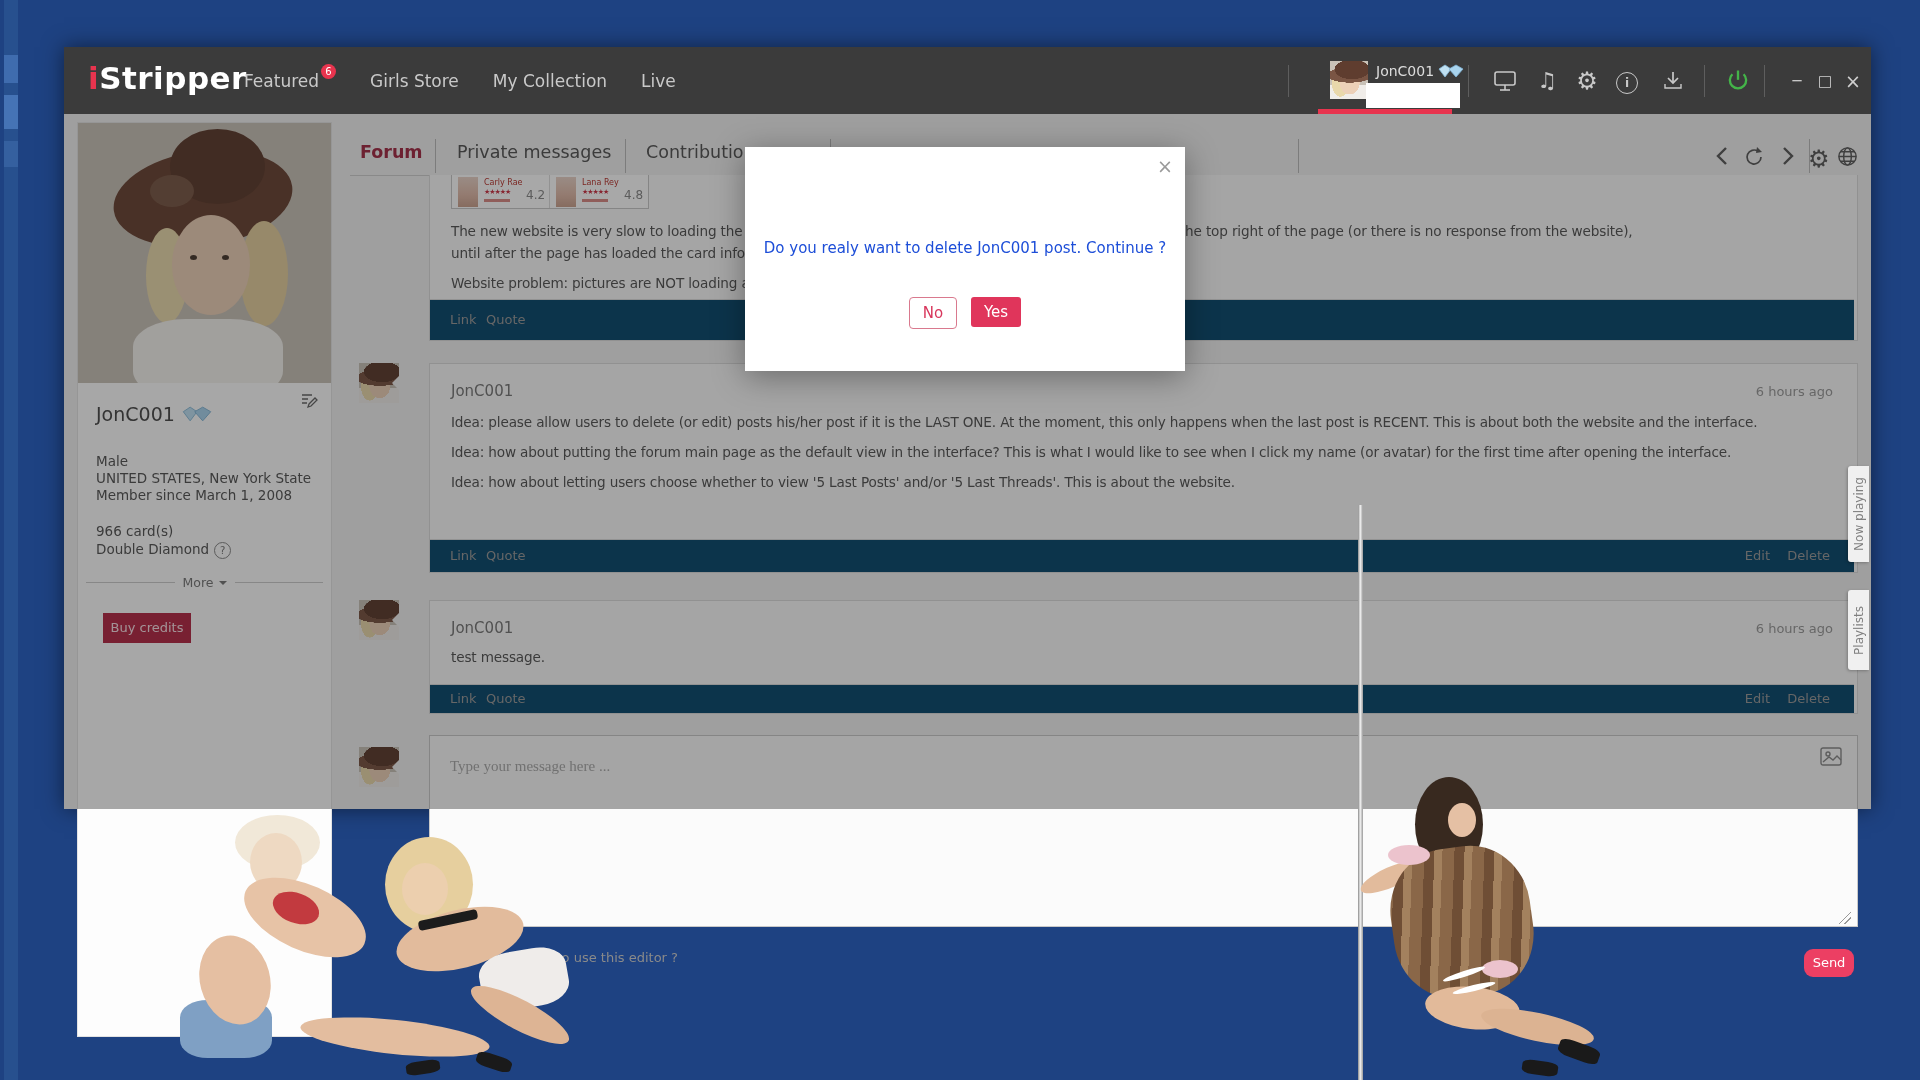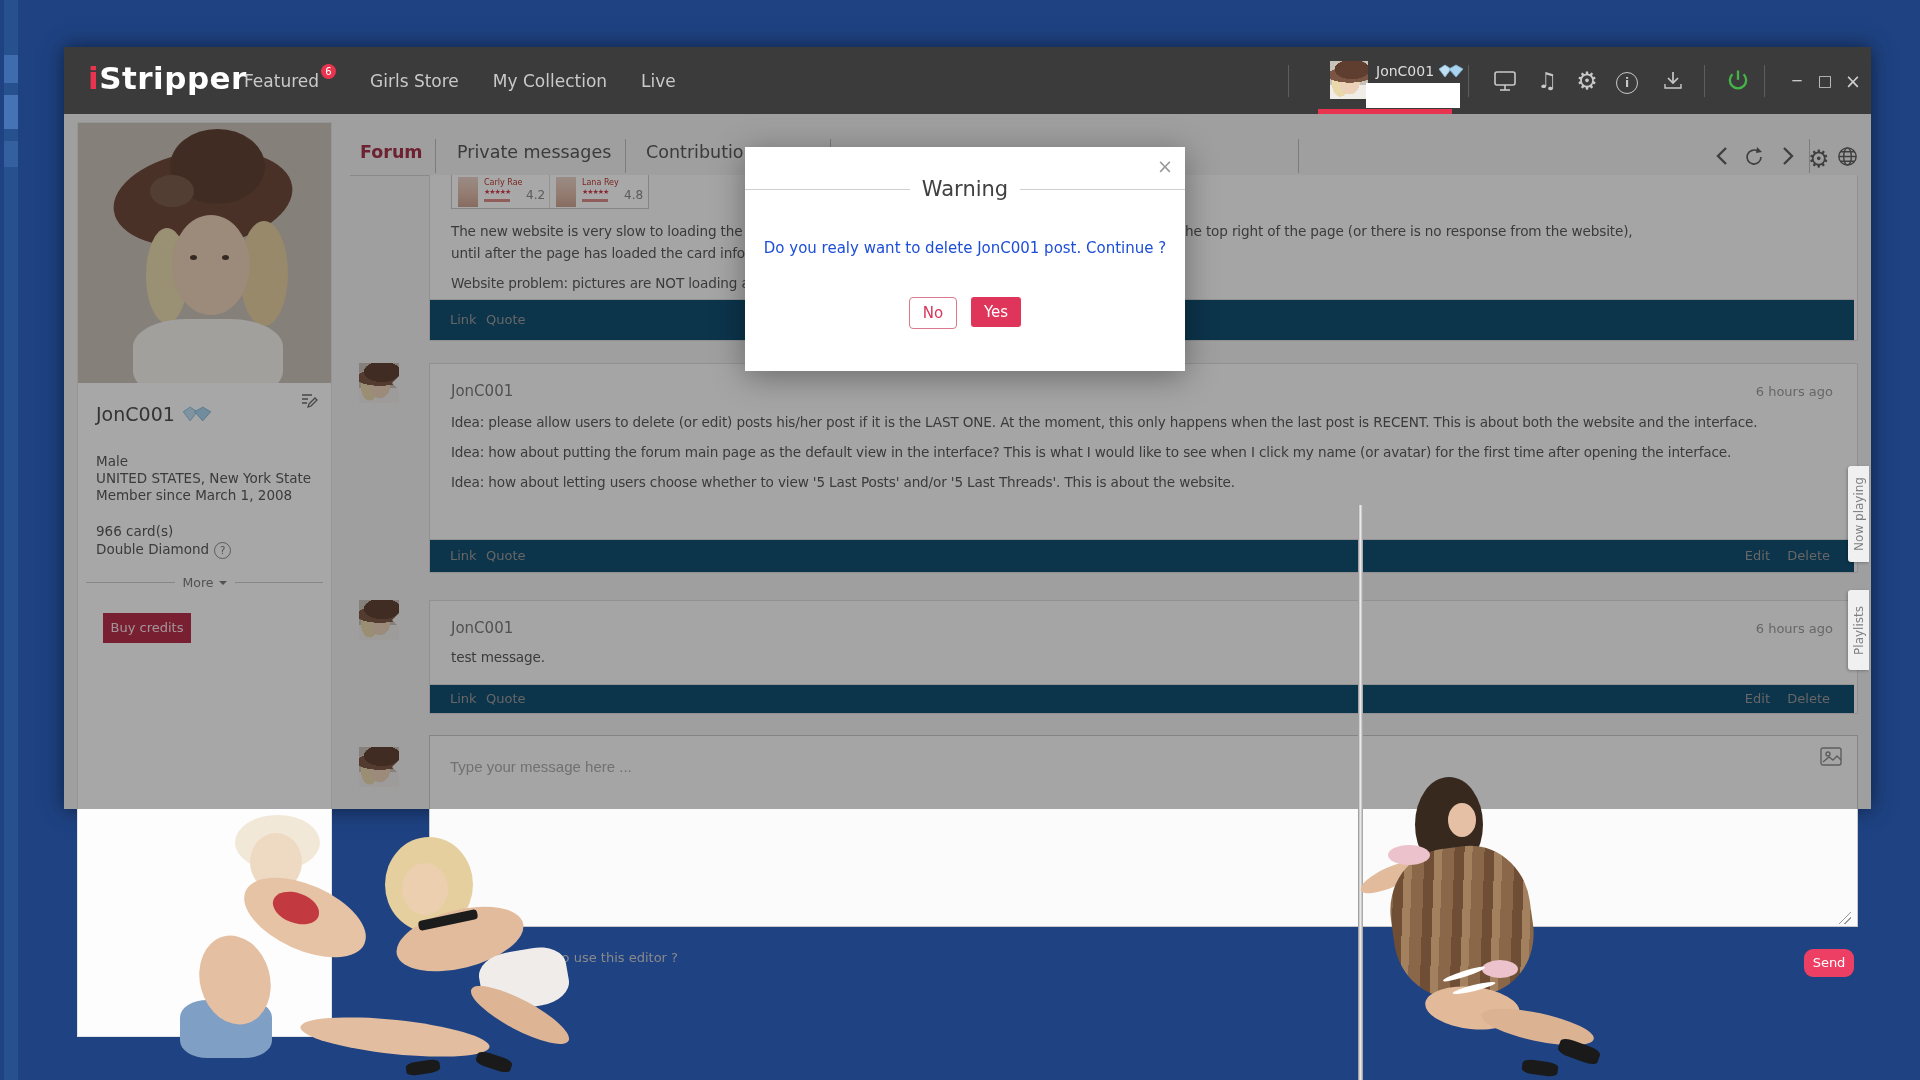--- a/index.html
+++ b/index.html
@@ -75,21 +75,21 @@
   .mc-thumb{position:absolute;left:6px;top:2px;width:20px;height:30px;
             background:linear-gradient(180deg,#e9d3c8,#dfb9a8 60%,#caa18e)}
   .mc-name{position:absolute;left:32px;top:3px;font-size:8px;color:#b8352f}
   .mc-stars{position:absolute;left:32px;top:13px;font-size:7px;color:#cc3344;letter-spacing:-1px}
   .mc-rating{position:absolute;left:74px;top:13px;font-size:12px;color:#888}
   .mc-sub{position:absolute;left:32px;top:24px;width:26px;height:3px;background:#d98a86}
   
   #editor-box{left:365px;top:688px;width:1427px;height:190px;background:#fbfbfb;border:1px solid #c9c9c9}
   #editor-input{position:absolute;left:0;top:0;width:100%;height:100%;border:none;background:transparent;
                 resize:none;outline:none;padding:22px 40px 12px 20px;box-sizing:border-box;
-                font-family:Liberation Sans, sans-serif;font-size:15px;color:#555}
+                font-family:Liberation Serif, serif;font-size:15px;color:#555}
   #editor-input::placeholder{color:#a9a9a9}
   #resize-handle{left:1774px;top:864px;width:13px;height:13px;
      background:linear-gradient(135deg,transparent 0 52%,#999 52% 57%,transparent 57% 72%,#999 72% 77%,transparent 77%)}
   #editor-help{left:460px;top:903px;font-size:13px;color:#8a8a8a}
   #send-btn{left:1740px;top:902px;width:50px;height:28px;background:#ec3f63;color:#fff;font-size:13px;
             text-align:center;line-height:28px;border-radius:9px}
   
   .side-tab{left:1784px;width:21px;background:#f0f0f0;z-index:60;border-radius:3px 0 0 3px;
             box-shadow:-1px 1px 3px rgba(0,0,0,.25);display:flex;align-items:center;justify-content:center}
   .side-tab span{writing-mode:vertical-rl;transform:rotate(180deg);font-size:12px;color:#808080;white-space:nowrap}
@@ -329,23 +329,20 @@
 
   <div class="abs side-tab" style="top:419px;height:96px">
       <span>Now playing</span>
     </div>
   <div class="abs side-tab" style="top:543px;height:80px">
       <span>Playlists</span>
     </div>
 
   <div class="abs" id="modal">
     <div class="abs" id="modal-close">×</div>
-    <div class="abs" id="modal-titlerow">
-      <span id="modal-title">Warning</span>
-    </div>
     <div class="abs" id="modal-msg">Do you realy want to delete JonC001 post. Continue ?</div>
     <div class="abs" id="modal-btns">
       <div id="btn-no">No</div>
       <div id="btn-yes">Yes</div>
     </div>
   </div>
 </div>
 
 <div class="abs" id="pole"></div>
 

